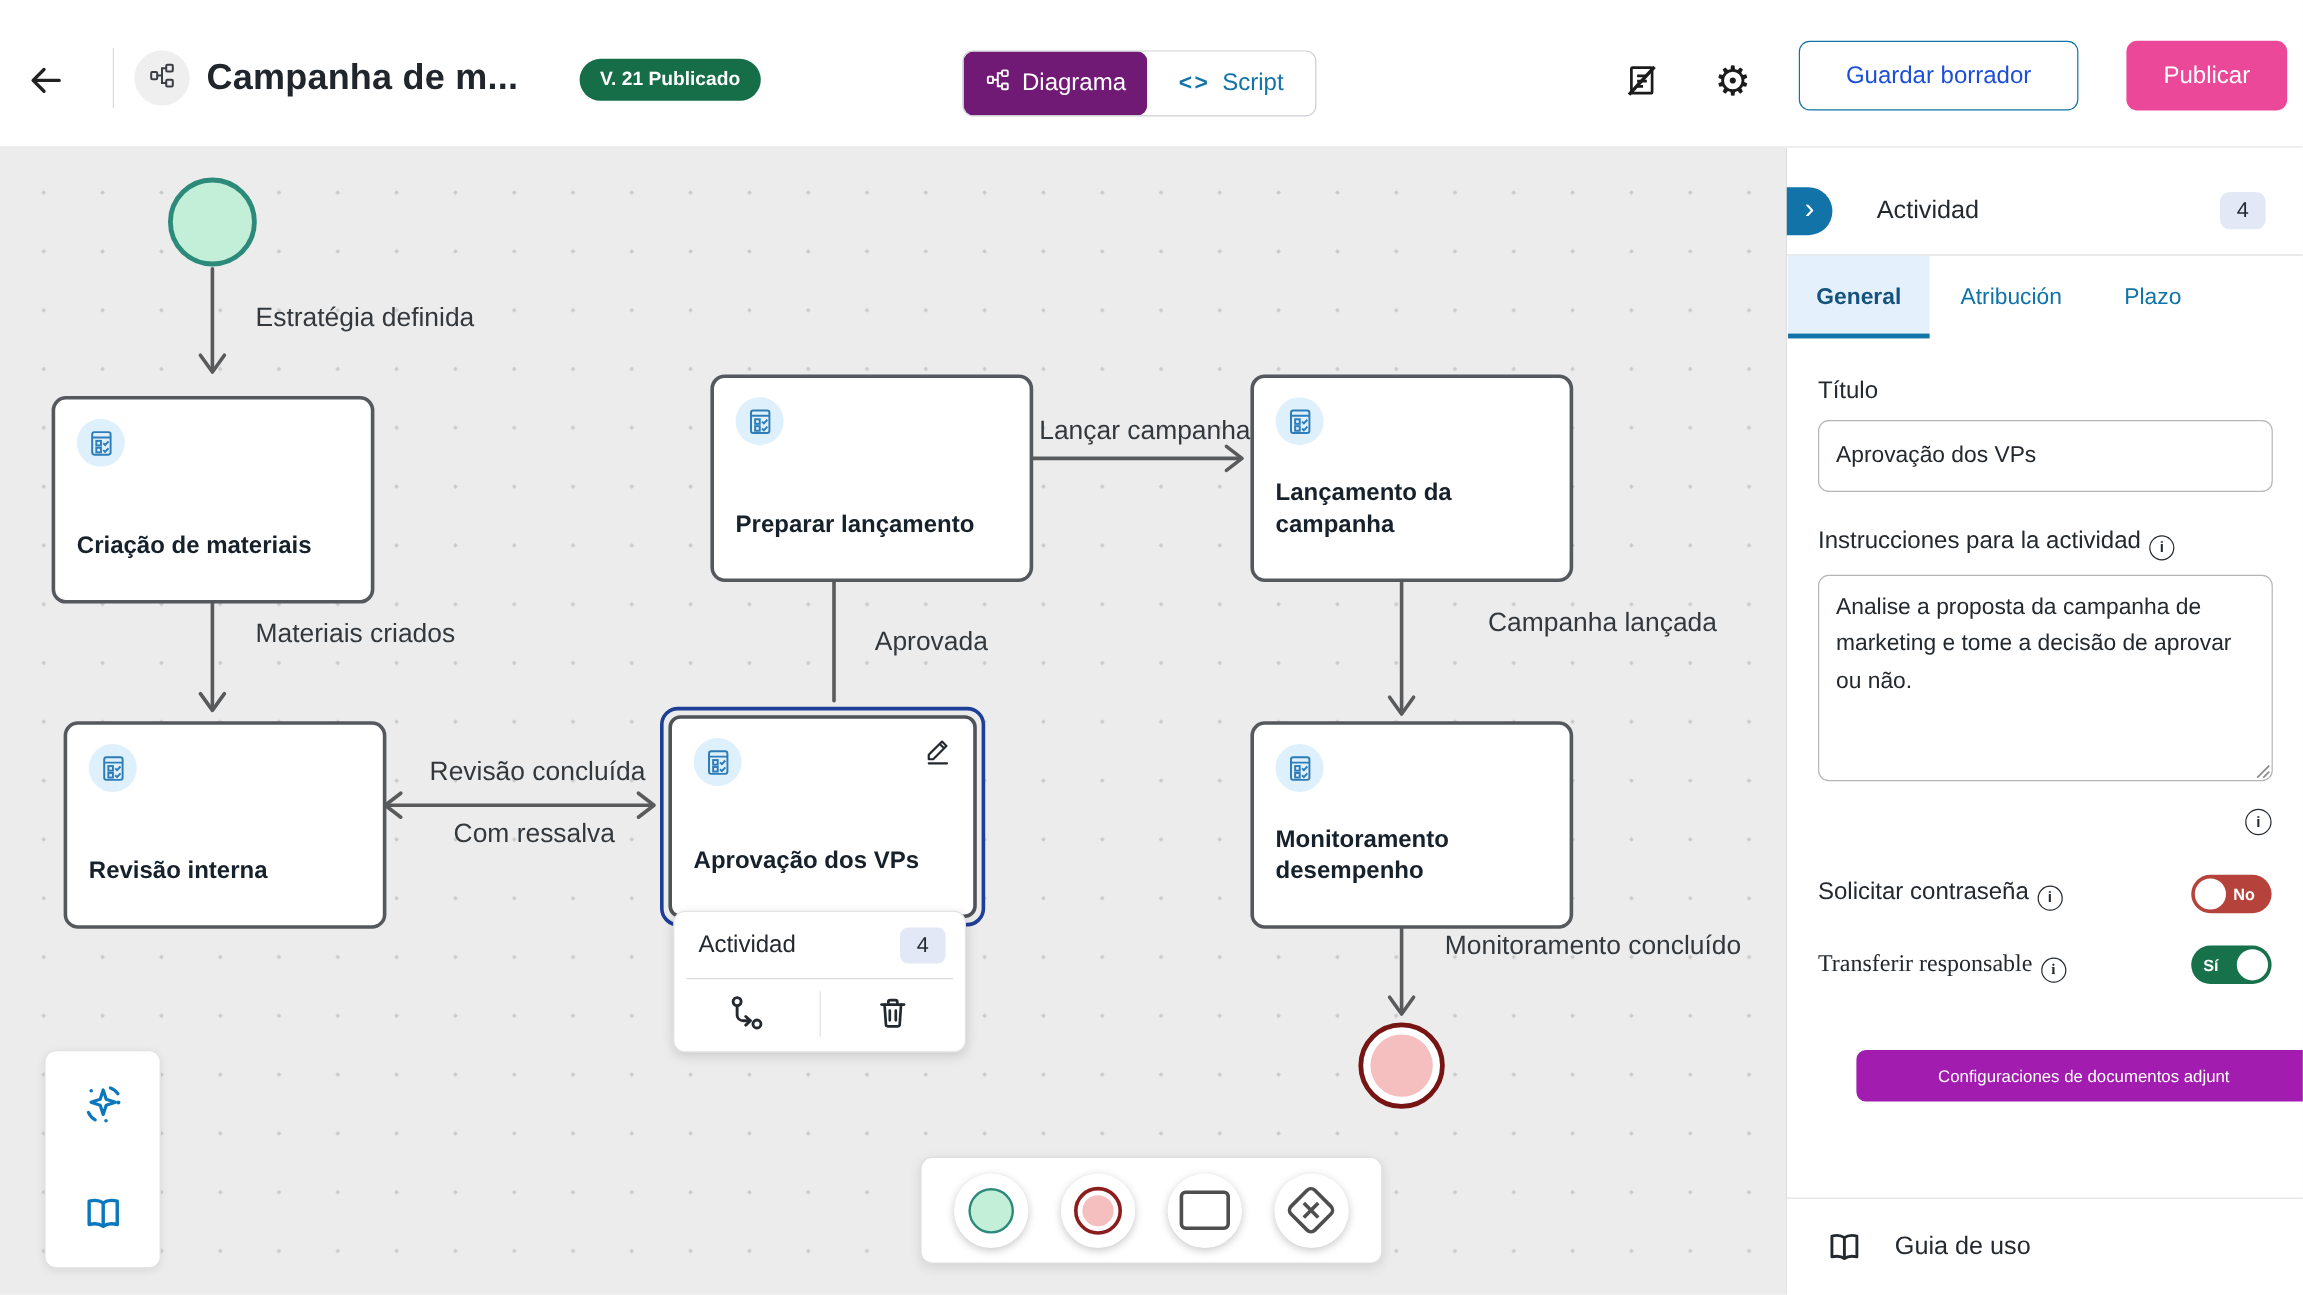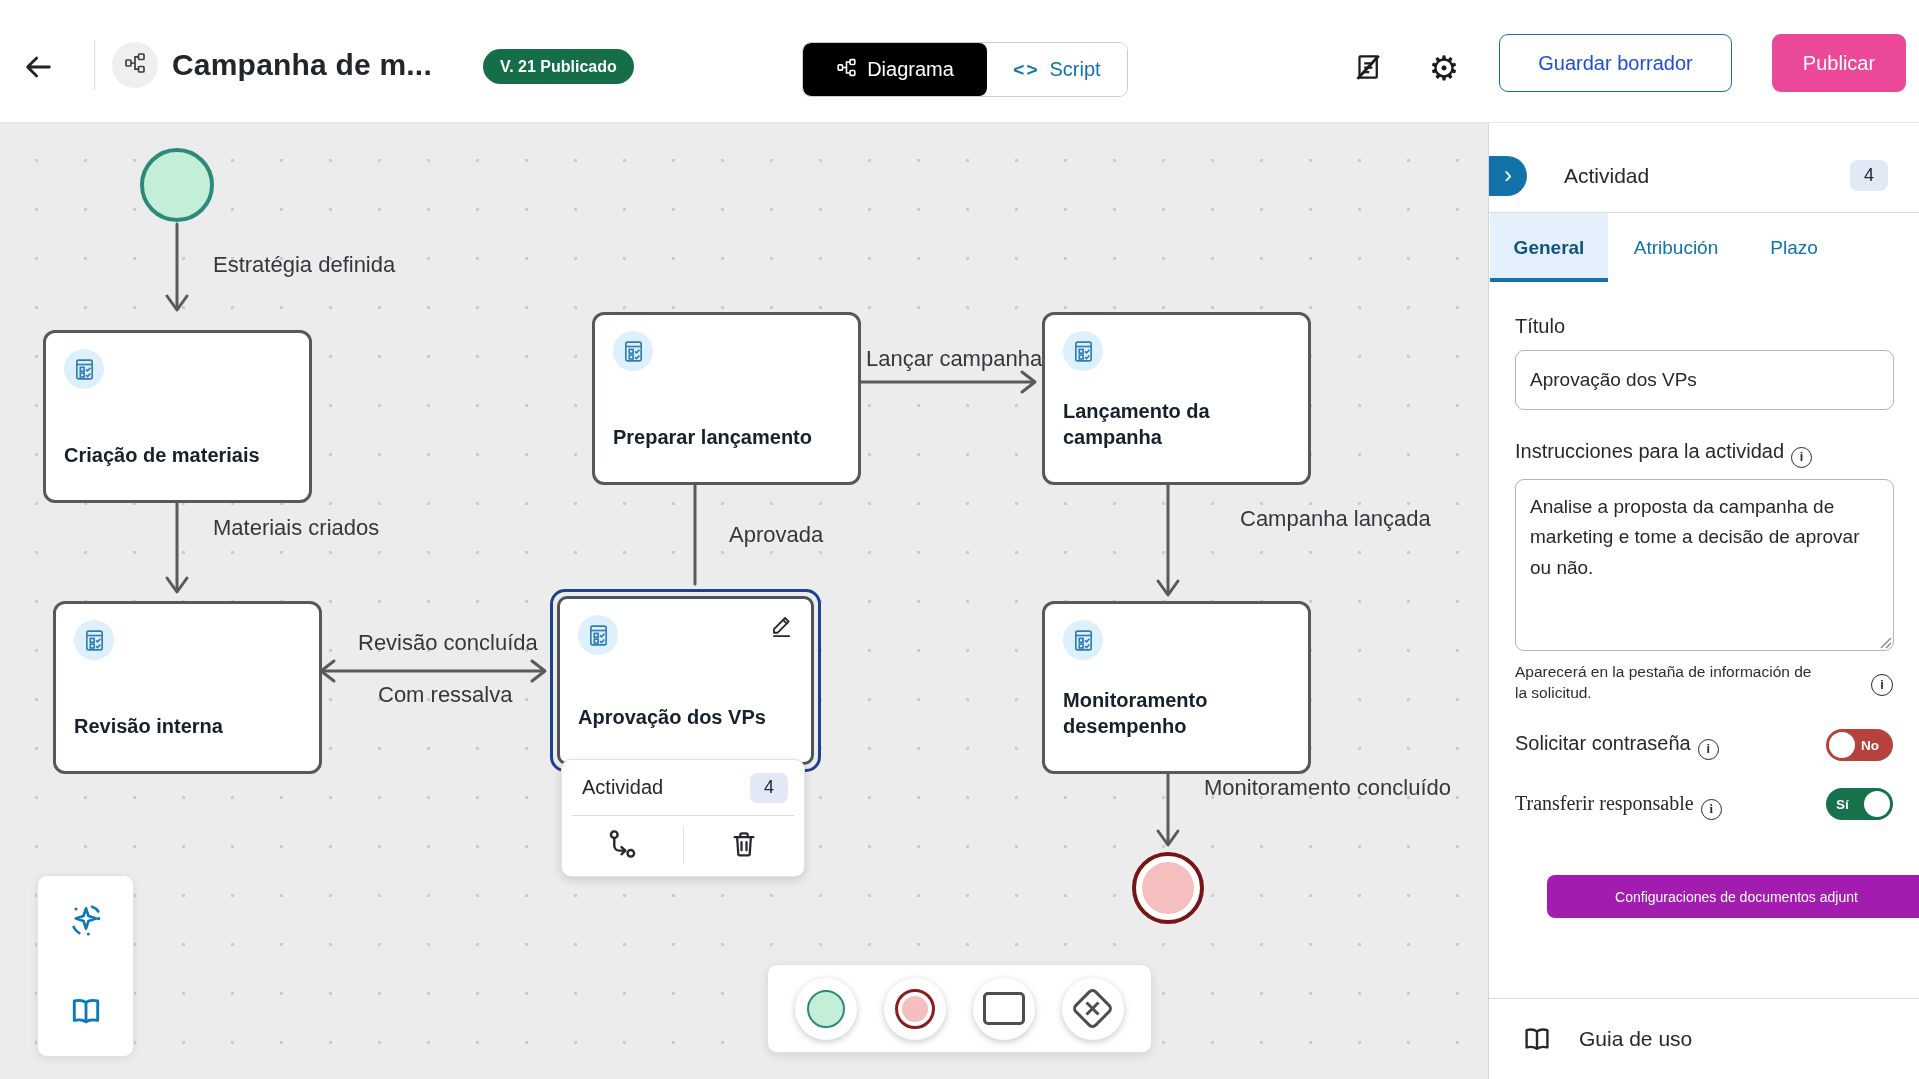--- a/index.html
+++ b/index.html
@@ -10,21 +10,21 @@
   }
   
   .header{position:absolute;left:0;top:0;width:1919px;height:122px;background:#fff;border-bottom:1px solid #e4e4e4;z-index:5;}
   .back-btn{position:absolute;left:18px;top:48px;width:40px;height:40px;display:flex;align-items:center;justify-content:center;cursor:pointer;background:none;border:none;}
   .hdr-divider{position:absolute;left:94px;top:40px;width:1px;height:50px;background:#d9d9d9;}
   .flow-avatar{position:absolute;left:112px;top:42px;width:46px;height:46px;border-radius:50%;background:#efefef;display:flex;align-items:center;justify-content:center;}
   .wf-title{position:absolute;left:172px;top:48px;font-size:30px;font-weight:700;color:#20262b;letter-spacing:.2px;}
   .version-badge{position:absolute;left:483px;top:49px;height:35px;padding:0 17px;border-radius:18px;background:#156e47;color:#fff;font-size:16px;font-weight:700;display:flex;align-items:center;}
   .seg{position:absolute;left:802px;top:42px;height:53px;border:1px solid #c9cdd1;border-radius:9px;background:#fff;display:flex;overflow:hidden;}
   .seg-item{display:flex;align-items:center;justify-content:center;gap:10px;font-size:20px;cursor:pointer;}
-  .seg-item.active{width:184px;background:#000000;color:#fff;border-radius:8px;font-weight:400;}
+  .seg-item.active{width:153px;background:#701a75;color:#fff;border-radius:8px;font-weight:400;}
   .seg-item.inactive{width:140px;color:#1173a8;background:#fff;}
   .script-glyph{font-size:19px;font-weight:700;letter-spacing:2px;}
   .hdr-icon{position:absolute;top:48px;width:40px;height:40px;display:flex;align-items:center;justify-content:center;cursor:pointer;background:none;border:none;}
   .gear-glyph{font-size:34px;line-height:34px;color:#1b1b1b;}
   .btn{position:absolute;top:34px;height:58px;border-radius:9px;font-size:20px;display:flex;align-items:center;justify-content:center;cursor:pointer;font-family:inherit;}
   .btn-outline{left:1499px;width:233px;background:#fff;border:1.6px solid #1173a8;color:#1d4ed8;}
   .btn-primary{left:1772px;width:134px;background:#ec4899;border:none;color:#fff;}
   
   .canvas{position:absolute;left:0;top:122px;width:1488px;height:957px;background:#ececec;
     background-image:radial-gradient(#cccccc 1.6px, transparent 1.8px);background-size:49px 49px;background-position:12px 14px;}
@@ -408,21 +408,20 @@
     <span>Instrucciones para la actividad</span><span class="info">i</span>
   </div>
   <textarea class="textarea" style="">Analise a proposta da campanha de marketing e tome a decisão de aprovar ou não.</textarea>
   <svg class="resize-grip" viewBox="0 0 14 14">
       <g stroke="#8a8a8a" stroke-width="1.4">
         <path d="M3 13 13 3"></path>
         <path d="M8 13 13 8"></path>
       </g>
     </svg>
 
-  <div class="helper">Aparecerá en la pestaña de información de la solicitud.</div>
   <span class="info info-helper">i</span>
 
   <div class="toggle-row-label" style="top:610px;">
     <span>Solicitar contraseña</span><span class="info">i</span>
   </div>
   <button class="toggle toggle-off" style="top:607px;">
     <span class="knob"></span>
     <span class="t-text">No</span>
   </button>
 

